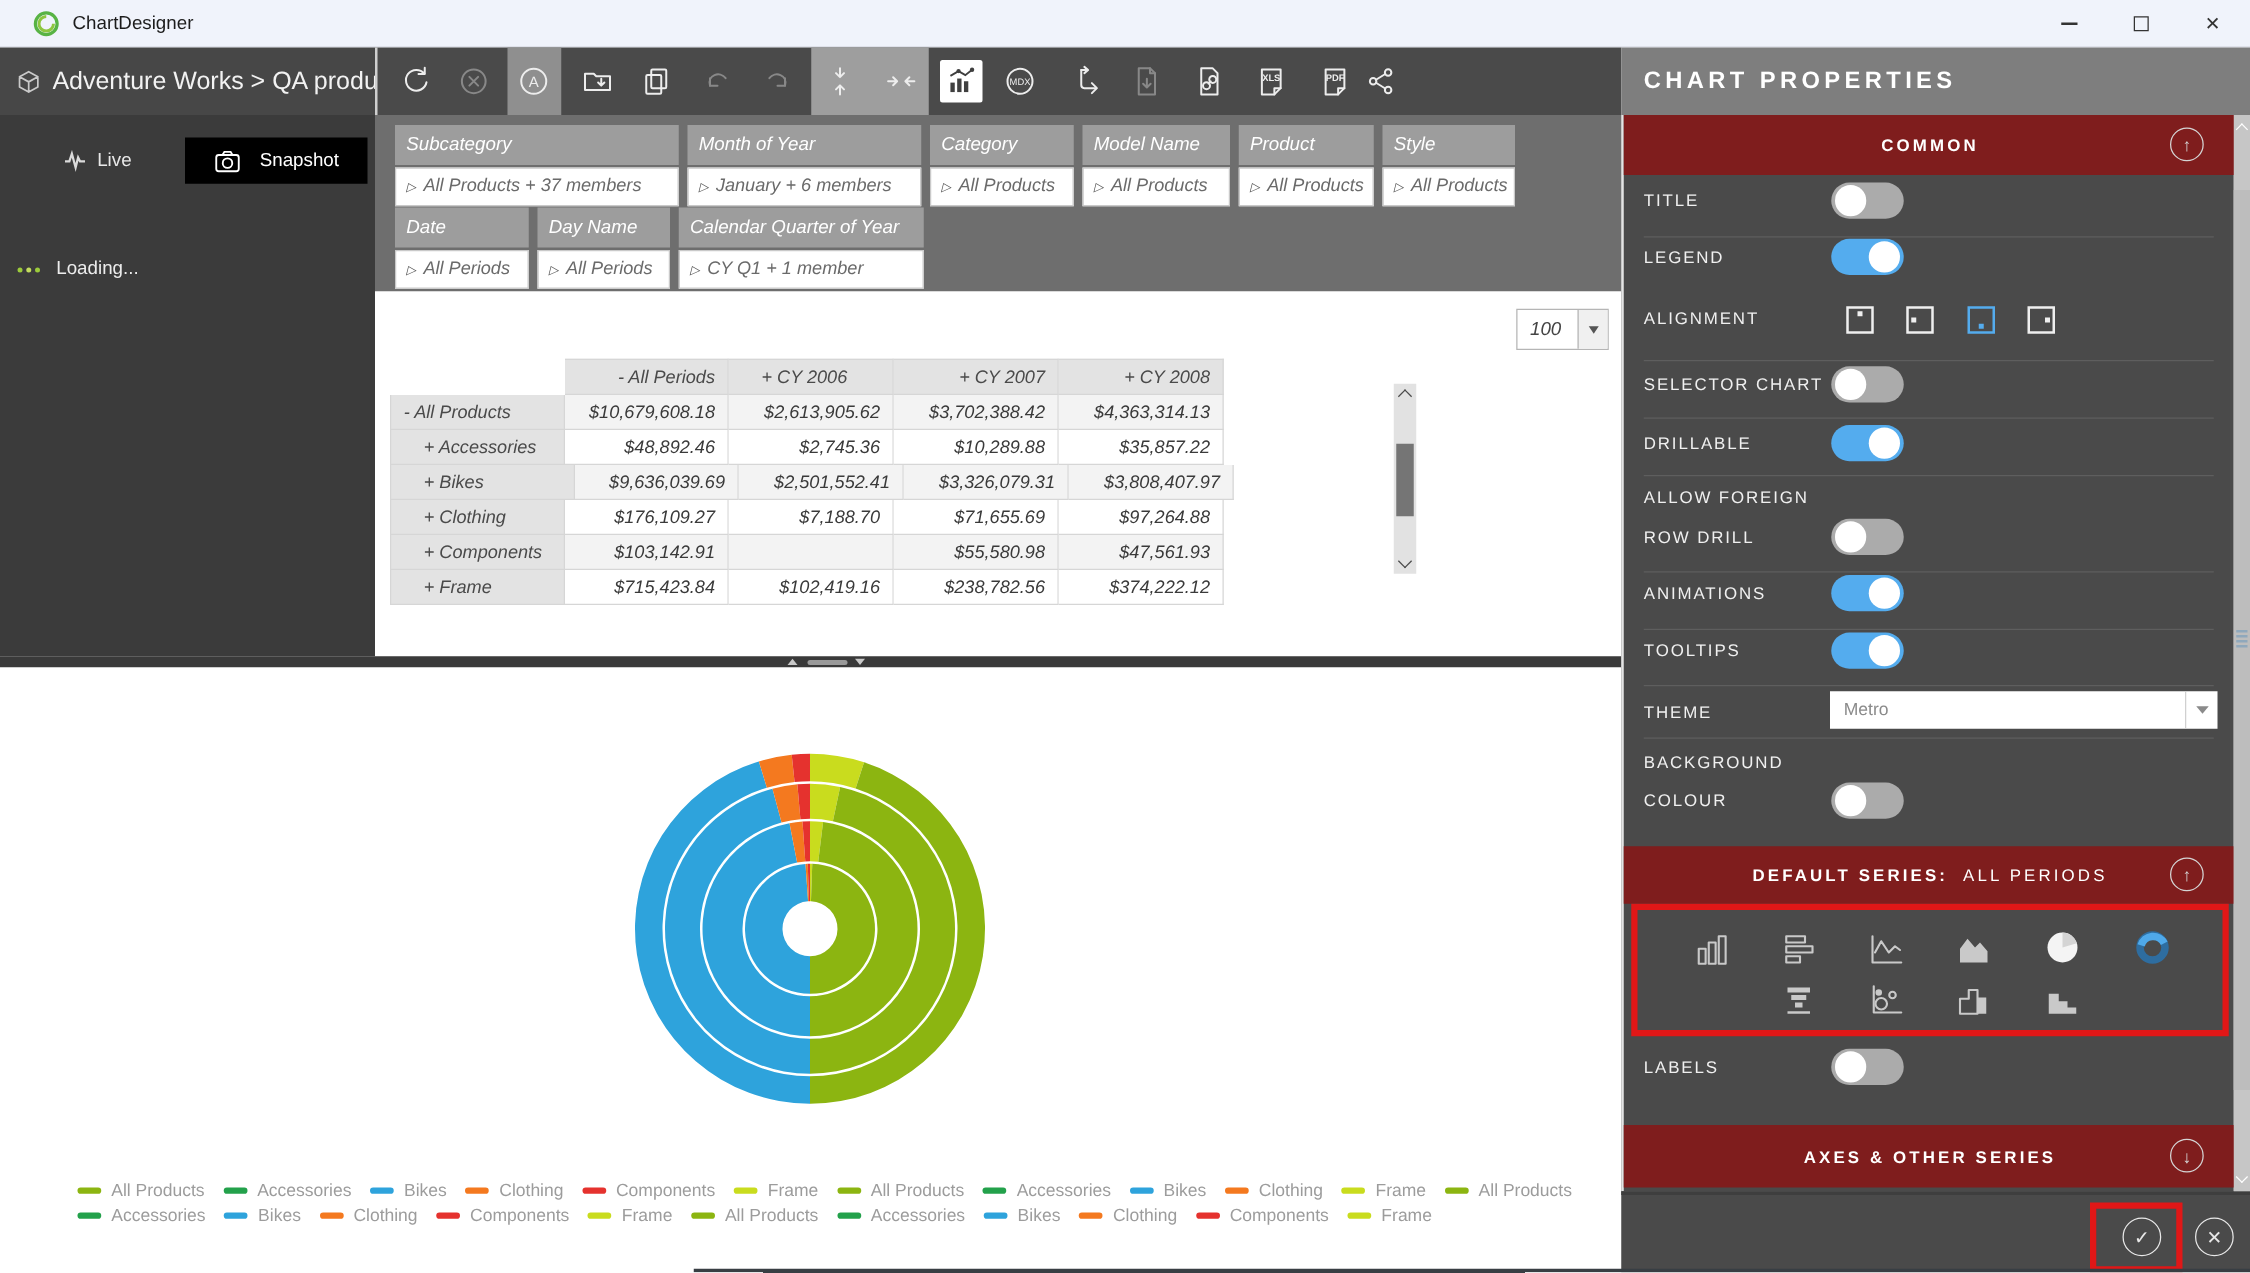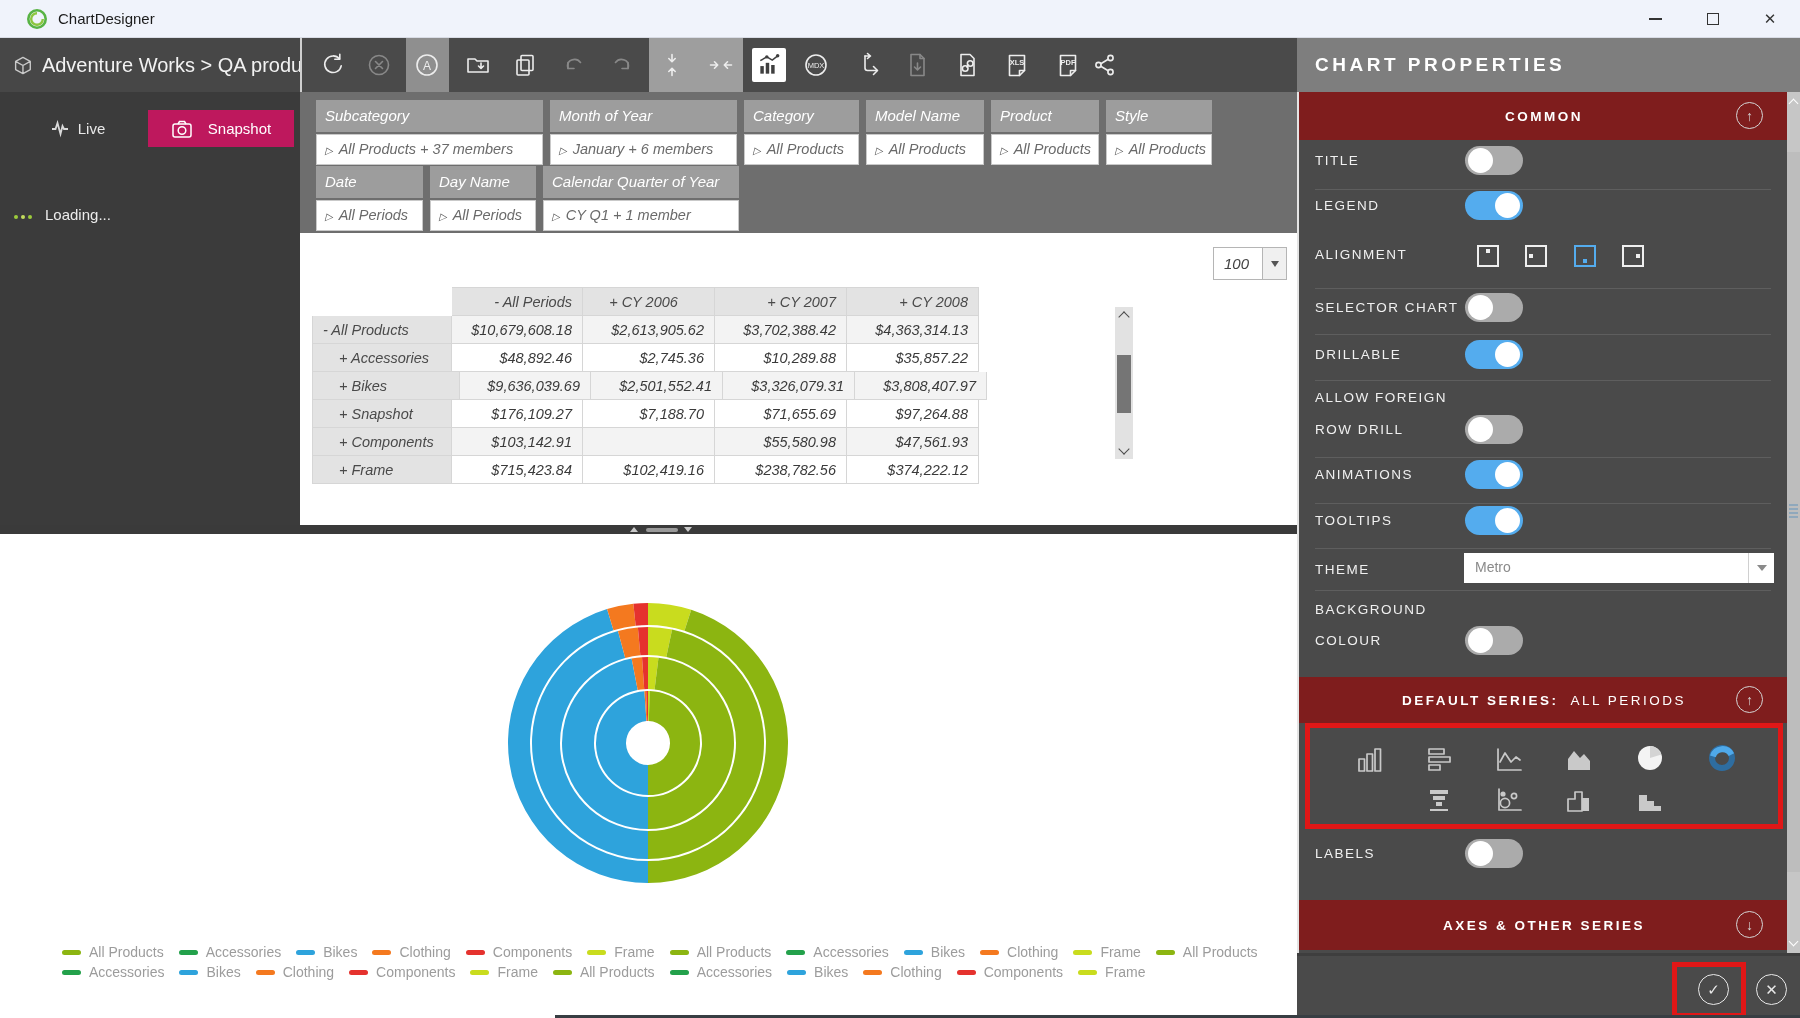--- a/index.html
+++ b/index.html
@@ -21,21 +21,21 @@
   #toolbar{left:300px;top:38px;width:997px;height:54px;background:#4A4A4A;border-left:2px solid #CFCFCF;}
   .tbtn{position:absolute;top:14px;width:26px;height:26px;}
   .tbox{position:absolute;top:0;height:54px;background:#8F8F8F;}
   .tboxlight{position:absolute;top:0;height:54px;background:#9E9E9E;}
   .twhite{position:absolute;top:10px;width:34px;height:34px;background:#FFF;border-radius:2px;}
   .dim{opacity:.38;}
 
   
   #sidebar{left:0;top:92px;width:300px;height:433px;background:#3B3B3B;}
   #livebtn{position:absolute;left:8px;top:18px;width:140px;height:37px;display:flex;align-items:center;justify-content:center;gap:9px;color:#E8E8E8;font-size:15px;}
-  #snapshotbtn{position:absolute;left:148px;top:18px;width:146px;height:37px;background:#be185d;display:flex;align-items:center;justify-content:center;gap:15px;color:#FFF;font-size:15px;}
+  #snapshotbtn{position:absolute;left:148px;top:18px;width:146px;height:37px;background:#000000;display:flex;align-items:center;justify-content:center;gap:15px;color:#FFF;font-size:15px;}
   #viewselect{position:absolute;left:12px;top:60px;width:282px;height:38px;background:#FFF;}
   #viewselect .vtext{position:absolute;left:10px;top:9px;font-size:15px;color:#6b6b6b;}
   #viewselect .varrow{position:absolute;right:0;top:0;width:34px;height:38px;border-left:1px solid #CCC;display:flex;align-items:center;justify-content:center;}
   .tri-down{width:0;height:0;border-left:5px solid transparent;border-right:5px solid transparent;border-top:7px solid #4a4a4a;}
   #loadingrow{position:absolute;left:14px;top:113px;display:flex;align-items:center;gap:10px;}
   #loadingrow .dots span{display:inline-block;width:4px;height:4px;border-radius:50%;margin-right:3px;}
   #loadingrow .ltext{color:#ECECEC;font-size:15px;}
 
   
   #workarea{left:300px;top:92px;width:997px;height:433px;background:#FFF;font-style:italic;}
@@ -327,21 +327,21 @@
           <div class="tcell valcell" style="width: 132px; background: rgb(255, 255, 255);">$35,857.22</div>
         </div>
         <div class="trow">
           <div class="tcell labelcell" style="width: 148px; padding-left: 26px;">+ Bikes</div>
           <div class="tcell valcell" style="width: 131px; background: rgb(243, 243, 243);">$9,636,039.69</div>
           <div class="tcell valcell" style="width: 132px; background: rgb(243, 243, 243);">$2,501,552.41</div>
           <div class="tcell valcell" style="width: 132px; background: rgb(243, 243, 243);">$3,326,079.31</div>
           <div class="tcell valcell" style="width: 132px; background: rgb(243, 243, 243);">$3,808,407.97</div>
         </div>
         <div class="trow">
-          <div class="tcell labelcell" style="width: 140px; padding-left: 26px;">+ Snapshot</div>
+          <div class="tcell labelcell" style="width: 140px; padding-left: 26px;">+ Clothing</div>
           <div class="tcell valcell" style="width: 131px; background: rgb(255, 255, 255);">$176,109.27</div>
           <div class="tcell valcell" style="width: 132px; background: rgb(255, 255, 255);">$7,188.70</div>
           <div class="tcell valcell" style="width: 132px; background: rgb(255, 255, 255);">$71,655.69</div>
           <div class="tcell valcell" style="width: 132px; background: rgb(255, 255, 255);">$97,264.88</div>
         </div>
         <div class="trow">
           <div class="tcell labelcell" style="width: 140px; padding-left: 26px;">+ Components</div>
           <div class="tcell valcell" style="width: 131px; background: rgb(243, 243, 243);">$103,142.91</div>
           <div class="tcell valcell" style="width: 132px; background: rgb(243, 243, 243);"></div>
           <div class="tcell valcell" style="width: 132px; background: rgb(243, 243, 243);">$55,580.98</div>

